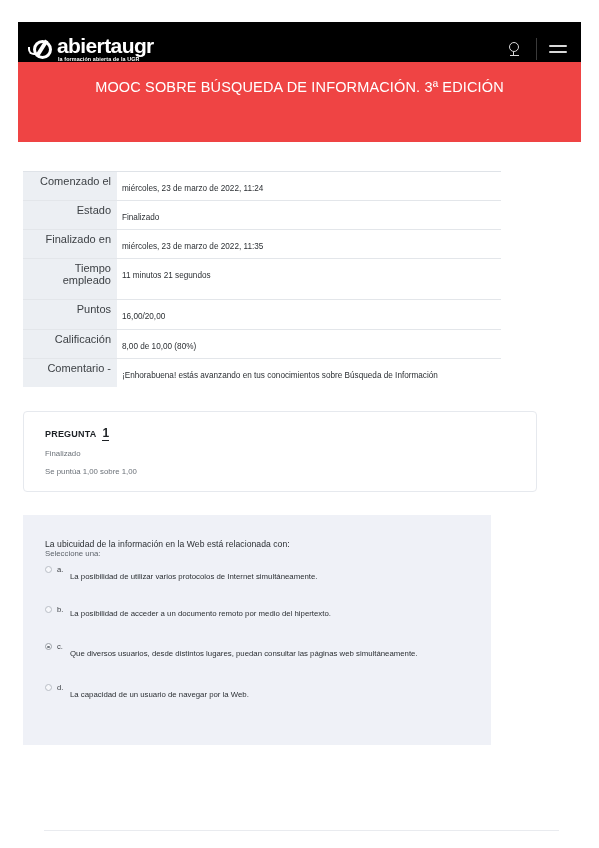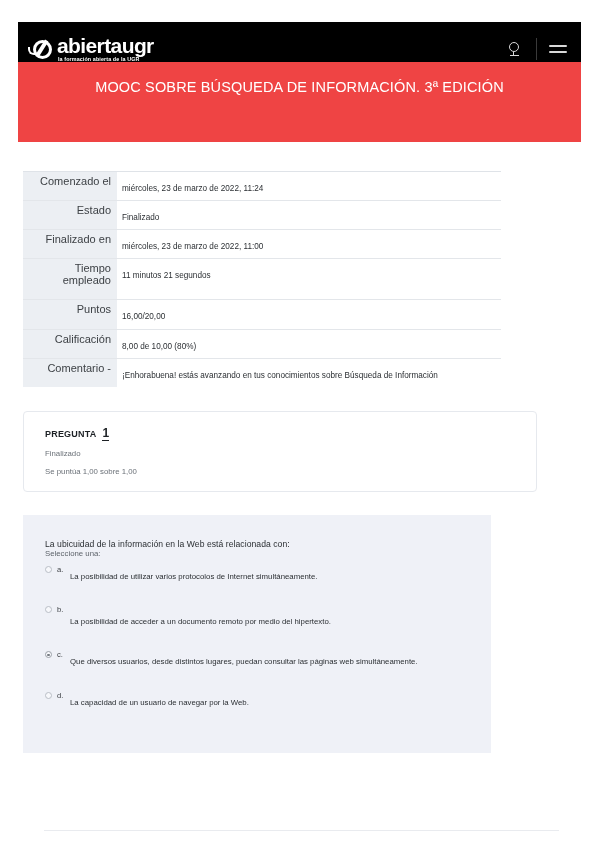--- a/index.html
+++ b/index.html
@@ -298,21 +298,21 @@
     font-size: 7.6px;
     color: #3d4145;
   }
   .opt-text {
     font-size: 7.8px;
     color: #2b2f33;
     margin-top: 7px;
     line-height: 1.2;
   }
   .opt.inline .opt-text {
-    margin-top: 12px;
+    margin-top: 4px;
   }
 
   
   .bottom-rule {
     position: absolute;
     left: 44px;
     top: 830px;
     width: 515px;
     height: 1px;
     background: #e9ebef;
@@ -364,21 +364,21 @@
         <tr>
           <td class="lbl">Comenzado el</td>
           <td class="val">miércoles, 23 de marzo de 2022, 11:24</td>
         </tr>
         <tr>
           <td class="lbl">Estado</td>
           <td class="val">Finalizado</td>
         </tr>
         <tr>
           <td class="lbl">Finalizado en</td>
-          <td class="val">miércoles, 23 de marzo de 2022, 11:00</td>
+          <td class="val">miércoles, 23 de marzo de 2022, 11:35</td>
         </tr>
         <tr>
           <td class="lbl">Tiempo empleado</td>
           <td class="val">11 minutos 21 segundos</td>
         </tr>
         <tr>
           <td class="lbl">Puntos</td>
           <td class="val">16,00/20,00</td>
         </tr>
         <tr>

